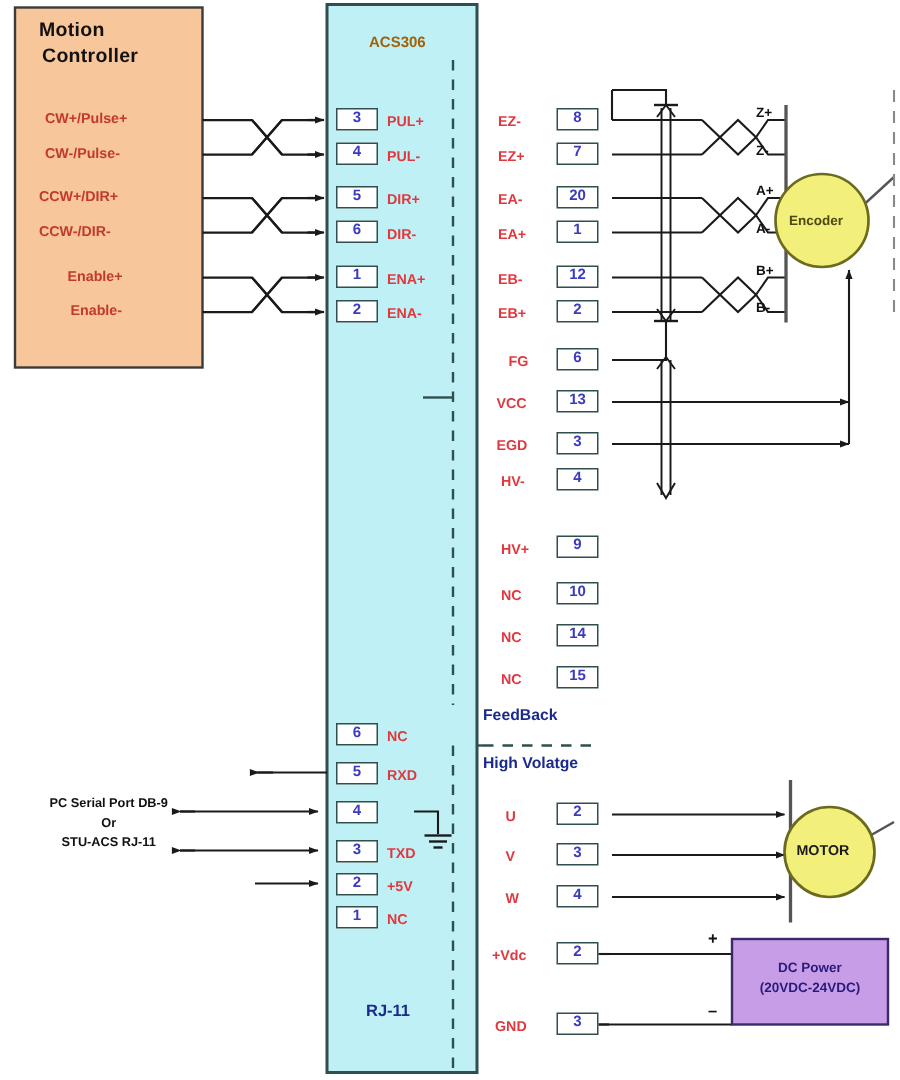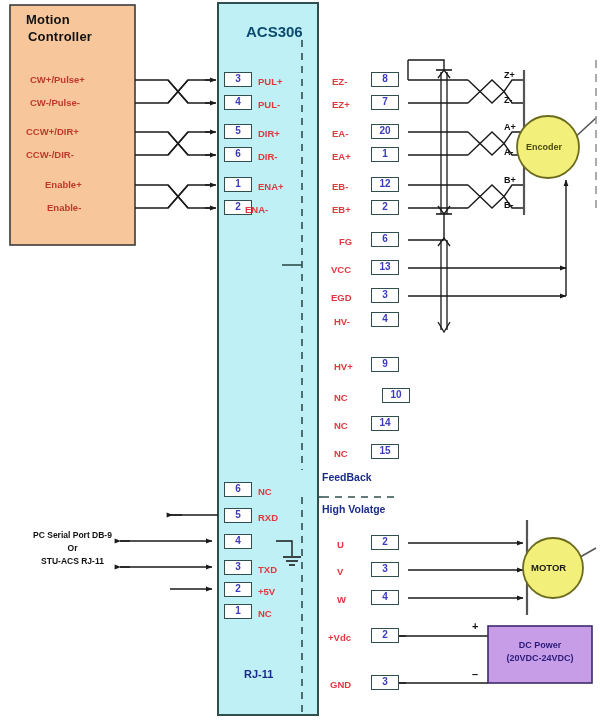--- a/index.html
+++ b/index.html
@@ -4,21 +4,21 @@
 <style>
   html,body{margin:0;padding:0;background:#fff;}
   body{width:600px;height:720px;position:relative;overflow:hidden;
        font-family:"Liberation Sans",sans-serif;}
   #stage{position:absolute;left:0;top:0;width:600px;height:720px;}
   svg{position:absolute;left:0;top:0;}
   .ov{position:absolute;}
 
   
   .t-title{font-weight:bold;color:#111;font-size:13px;letter-spacing:.2px;}
-  .t-acs{font-weight:bold;color:#0c4a6e;font-size:15px;}
+  .t-acs{font-weight:bold;color:#a16207;font-size:10px;}
   .t-pinlbl{font-weight:bold;color:#e0383f;font-size:9.5px;}
   .t-mclbl{font-weight:bold;color:#c0392b;font-size:9.5px;}
   .t-pinnum{font-weight:bold;color:#3b3bbf;font-size:10px;text-align:center;}
   .t-sig{font-weight:bold;color:#111;font-size:9px;}
   .t-sect{font-weight:bold;color:#1b2b8c;font-size:10.5px;}
   .t-blk{font-weight:bold;color:#1b2b8c;font-size:11px;}
   .t-note{font-weight:bold;color:#111;font-size:8.5px;text-align:center;
           line-height:11px;}
   .t-enc{font-weight:bold;color:#4a4a12;font-size:9px;}
   .t-mot{font-weight:bold;color:#1a1a1a;font-size:9.5px;}
@@ -209,21 +209,21 @@
 <div class="ov t-pinlbl" style="left:258px;top:151px;">DIR-</div>
 
 <div class="pinbox" style="left:224px;top:177px;">
   <span class="t-pinnum">1</span>
     </div>
 <div class="ov t-pinlbl" style="left:258px;top:181px;">ENA+</div>
 
 <div class="pinbox" style="left:224px;top:200px;">
   <span class="t-pinnum">2</span>
     </div>
-<div class="ov t-pinlbl" style="left:245px;top:204px;">ENA-</div>
+<div class="ov t-pinlbl" style="left:258px;top:204px;">ENA-</div>
 
 <div class="ov t-pinlbl" style="left:332px;top:76px;">EZ-</div>
 <div class="pinbox" style="left:371px;top:72px;">
   <span class="t-pinnum">8</span>
     </div>
 
 <div class="ov t-pinlbl" style="left:332px;top:99px;">EZ+</div>
 <div class="pinbox" style="left:371px;top:95px;">
   <span class="t-pinnum">7</span>
     </div>
@@ -267,21 +267,21 @@
 <div class="pinbox" style="left:371px;top:312px;">
   <span class="t-pinnum">4</span>
     </div>
 
 <div class="ov t-pinlbl" style="left:334px;top:361px;">HV+</div>
 <div class="pinbox" style="left:371px;top:357px;">
   <span class="t-pinnum">9</span>
     </div>
 
 <div class="ov t-pinlbl" style="left:334px;top:392px;">NC</div>
-<div class="pinbox" style="left:382px;top:388px;">
+<div class="pinbox" style="left:371px;top:388px;">
   <span class="t-pinnum">10</span>
     </div>
 
 <div class="ov t-pinlbl" style="left:334px;top:420px;">NC</div>
 <div class="pinbox" style="left:371px;top:416px;">
   <span class="t-pinnum">14</span>
     </div>
 
 <div class="ov t-pinlbl" style="left:334px;top:448px;">NC</div>
 <div class="pinbox" style="left:371px;top:444px;">

